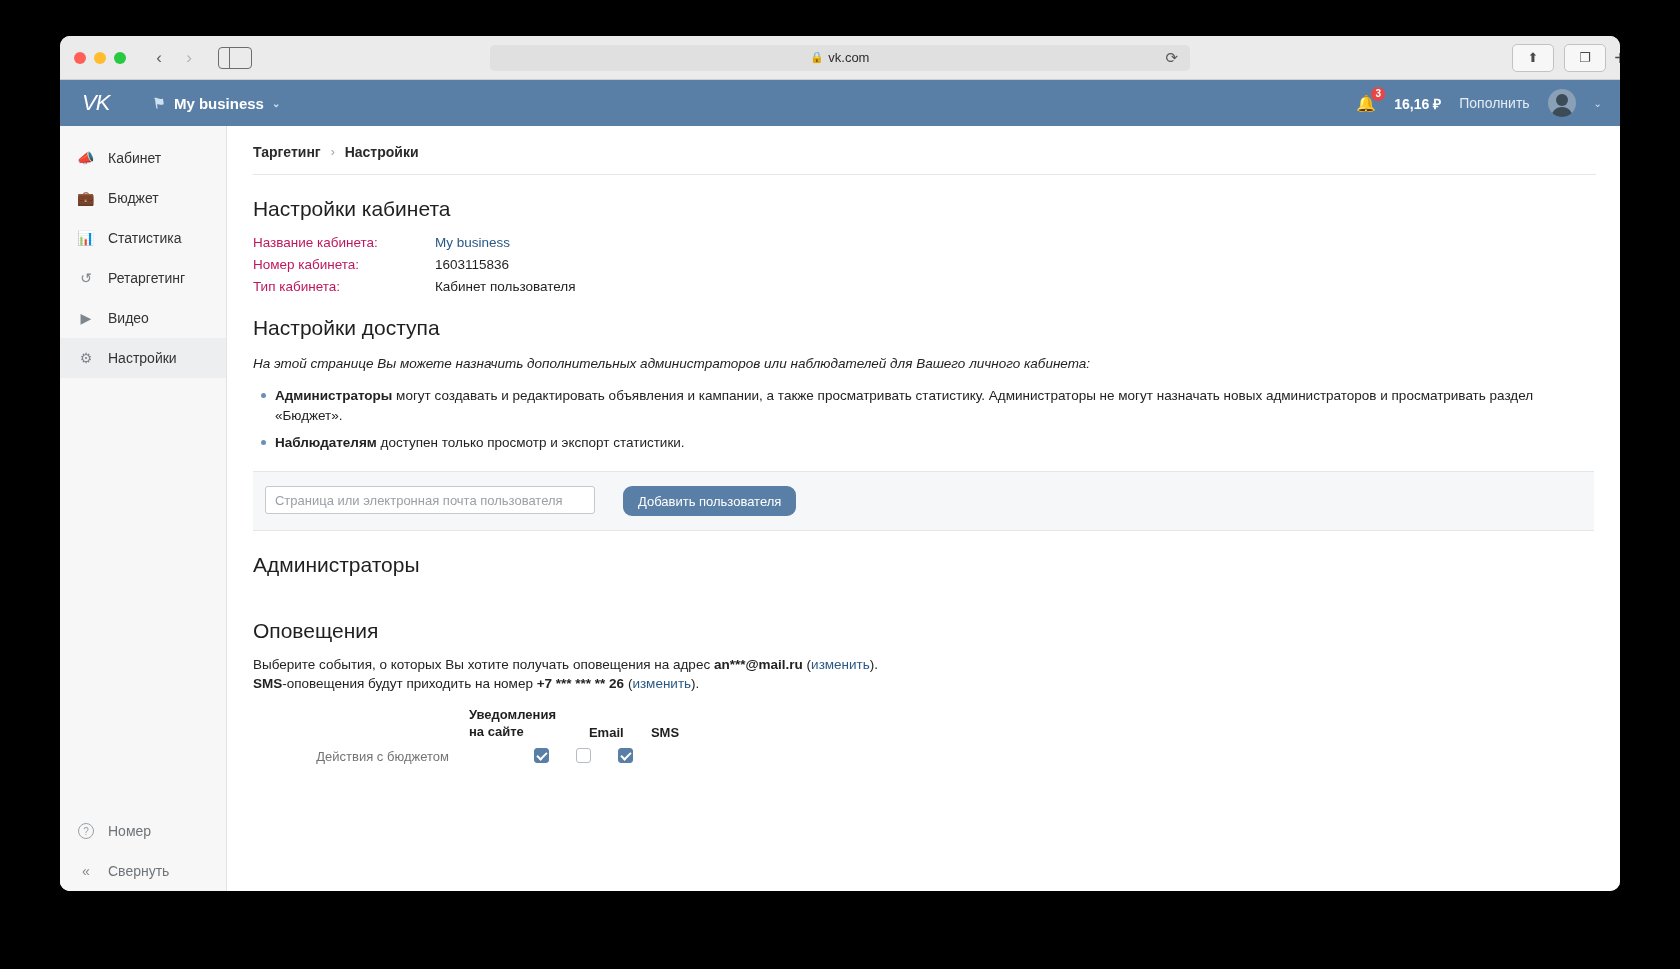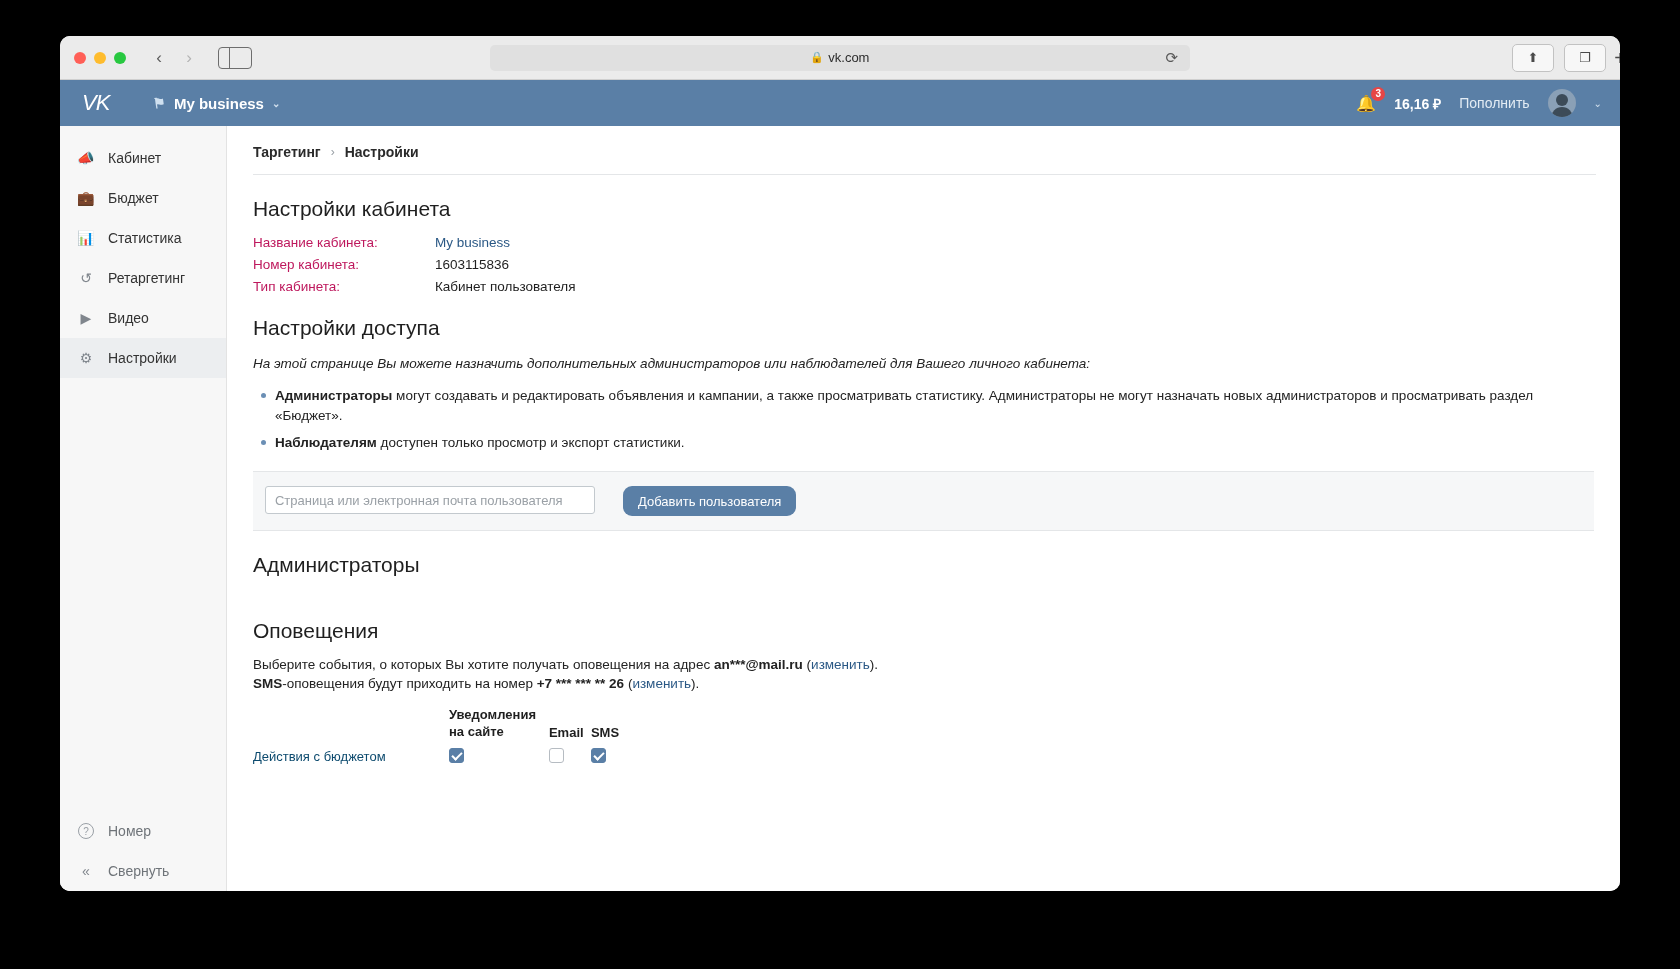--- a/index.html
+++ b/index.html
@@ -377,29 +377,31 @@
   .notif-table {
     margin-top: 16px;
     font-size: 13px;
   }
   .nt-head {
     display:flex;
     align-items:flex-end;
     font-weight:bold;
     color:#1f1f1f;
     margin-bottom: 8px;
+    gap: 20px;
   }
   .nt-c0 { width: 196px; }
   .nt-c1 { width: 100px; text-align:left; }
   .nt-c2 { width: 42px; }
   .nt-c3 { width: 42px; }
   .nt-row {
     display:flex;
     align-items:center;
-    color:#0c4a6e;
+    color:#737373;
+    text-align:right;
   }
   .cb {
     width: 15px; height: 15px;
     border: 1px solid #b6bcc2;
     border-radius: 3px;
     background:#fff;
     box-sizing:border-box;
     display:inline-block;
     position:relative;
   }

